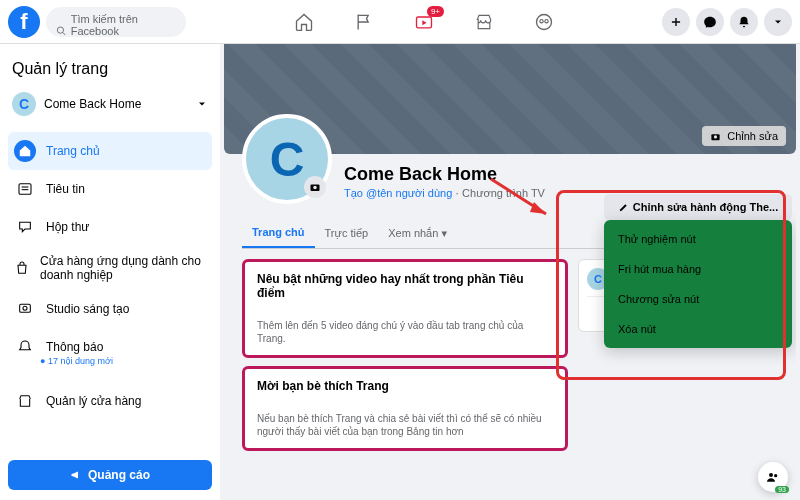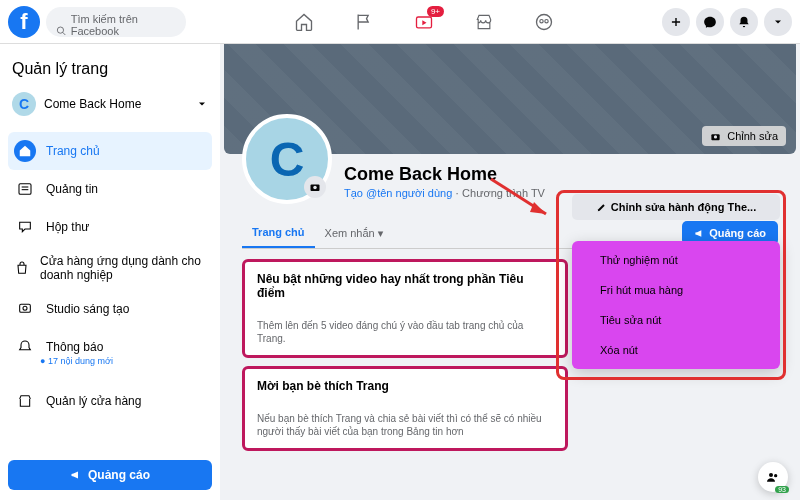--- a/index.html
+++ b/index.html
@@ -58,23 +58,23 @@
 
 .col-right { flex: 0 0 200px; }
 .compose { background: #fff; border: 1px solid #ddd; border-radius: 6px; padding: 8px; }
 .compose-top { display: flex; align-items: center; gap: 8px; }
 .compose-top .cav { width: 22px; height: 22px; border-radius: 50%; background: #a8d5e5; display: flex; align-items: center; justify-content: center; color: #1877f2; font-weight: bold; font-size: 11px; }
 .compose-top .cinput { flex: 1; background: #f0f2f5; border-radius: 14px; padding: 4px 10px; font-size: 10px; color: #65676b; }
 .compose-btm { display: flex; margin-top: 6px; border-top: 1px solid #eee; padding-top: 6px; }
 .compose-btm .opt { flex: 1; display: flex; align-items: center; gap: 4px; font-size: 9px; color: #65676b; justify-content: center; }
 
 
-.action-area { position: absolute; top: 150px; right: 16px; width: 208px; }
+.action-area { position: absolute; top: 150px; right: 4px; width: 188px; }
 .action-btn { width: 100%; background: #e4e6eb; border: none; border-radius: 5px; padding: 7px 8px; font-size: 11px; font-weight: 600; display: flex; align-items: center; justify-content: center; gap: 4px; }
-.dropdown { margin-top: 21px; background: #d946ef; border-radius: 6px; box-shadow: 0 4px 16px rgba(0,0,0,0.2); padding: 4px 14px; }
+.dropdown { margin-top: 0; background: #15803d; border-radius: 6px; box-shadow: 0 4px 16px rgba(0,0,0,0.2); padding: 4px 0; }
 .dropdown .ditem { padding: 9px 14px; font-size: 11px; cursor: pointer; }
 
 
 .red-box { position: absolute; border: 3px solid #e03030; border-radius: 8px; top: 146px; right: 10px; width: 230px; height: 190px; pointer-events: none; }
 .red-arrow { position: absolute; top: 130px; right: 240px; pointer-events: none; }
 
 
 .people-float { position: absolute; right: 8px; bottom: 8px; width: 30px; height: 30px; border-radius: 50%; background: #fff; box-shadow: 0 2px 8px rgba(0,0,0,0.2); display: flex; align-items: center; justify-content: center; font-size: 13px; }
 .people-float .pb { position: absolute; bottom: -1px; right: -1px; background: #31a24c; color: #fff; font-size: 7px; padding: 0 3px; border-radius: 6px; }
 
@@ -169,21 +169,21 @@
       <span>Trang chủ</span>
     </div>
     <div class="side-item">
       <div class="ic">
           <svg width="16" height="16" viewBox="0 0 24 24">
             <rect x="3" y="4" width="18" height="16" rx="2" fill="none" stroke="#050505" stroke-width="1.6"></rect>
             <line x1="7" y1="9" x2="17" y2="9" stroke="#050505" stroke-width="1.6"></line>
             <line x1="7" y1="13" x2="17" y2="13" stroke="#050505" stroke-width="1.6"></line>
           </svg>
         </div>
-      <span>Quảng tin</span>
+      <span>Tiêu tin</span>
     </div>
     <div class="side-item">
       <div class="ic">
           <svg width="16" height="16" viewBox="0 0 24 24">
             <path d="M4 5h16v10H12l-4 4v-4H4z" fill="none" stroke="#050505" stroke-width="1.6"></path>
           </svg>
         </div>
       <span>Hộp thư</span>
     </div>
     <div class="side-item">
@@ -257,20 +257,21 @@
       <h2>Come Back Home</h2>
       <div class="sub">
         <span class="link">Tạo @tên người dùng</span>
         · <span>Chương trình TV</span>
       </div>
     </div>
   </div>
 
   <div class="tabs-row">
     <div class="tab active">Trang chủ</div>
+    <div class="tab">Trực tiếp</div>
     <div class="tab"><span>Xem nhắn</span> ▾</div>
     <button class="promote-btn">
       <svg width="11" height="11" viewBox="0 0 24 24">
           <path d="M3 10v4l4 1 9 4V5l-9 4-4 1z" fill="#fff"></path>
         </svg>
       <span>Quảng cáo</span>
     </button>
   </div>
 
   <div class="content-cols">
@@ -311,21 +312,21 @@
   <div class="action-area">
     <button class="action-btn">
       <svg width="11" height="11" viewBox="0 0 24 24">
           <path d="M4 20l4-1 11-11-3-3L5 16l-1 4z" fill="#050505"></path>
         </svg>
       <span>Chỉnh sửa hành động The...</span>
     </button>
     <div class="dropdown">
       <div class="ditem">Thử nghiệm nút</div>
       <div class="ditem">Fri hút mua hàng</div>
-      <div class="ditem">Tiêu sửa nút</div>
+      <div class="ditem">Chương sửa nút</div>
       <div class="ditem">Xóa nút</div>
     </div>
   </div>
 
   <div class="red-box"></div>
   <svg class="red-arrow" width="70" height="50">
     <line x1="5" y1="5" x2="60" y2="40" stroke="#e03030" stroke-width="3"></line>
     <polygon points="60,40 48,28 44,38" fill="#e03030"></polygon>
   </svg>
 

